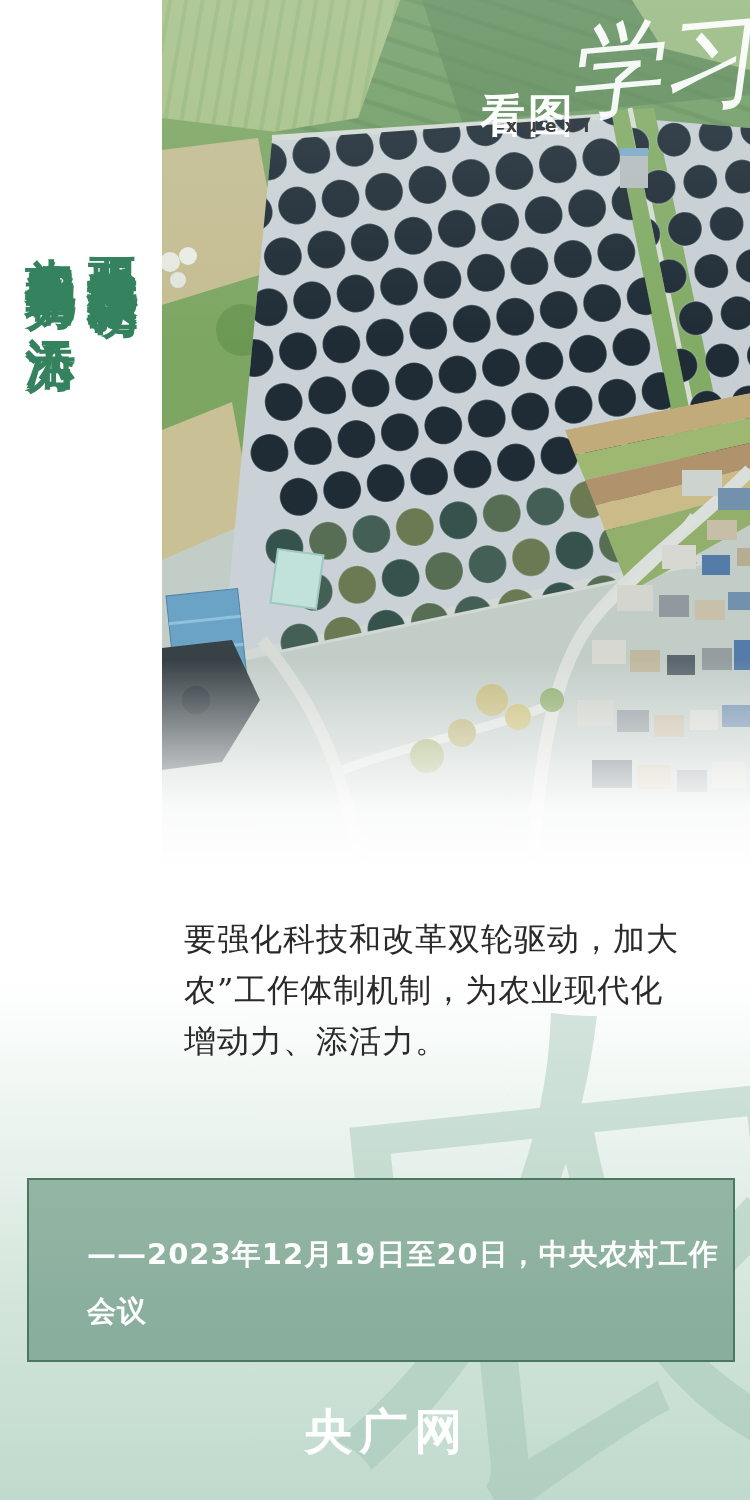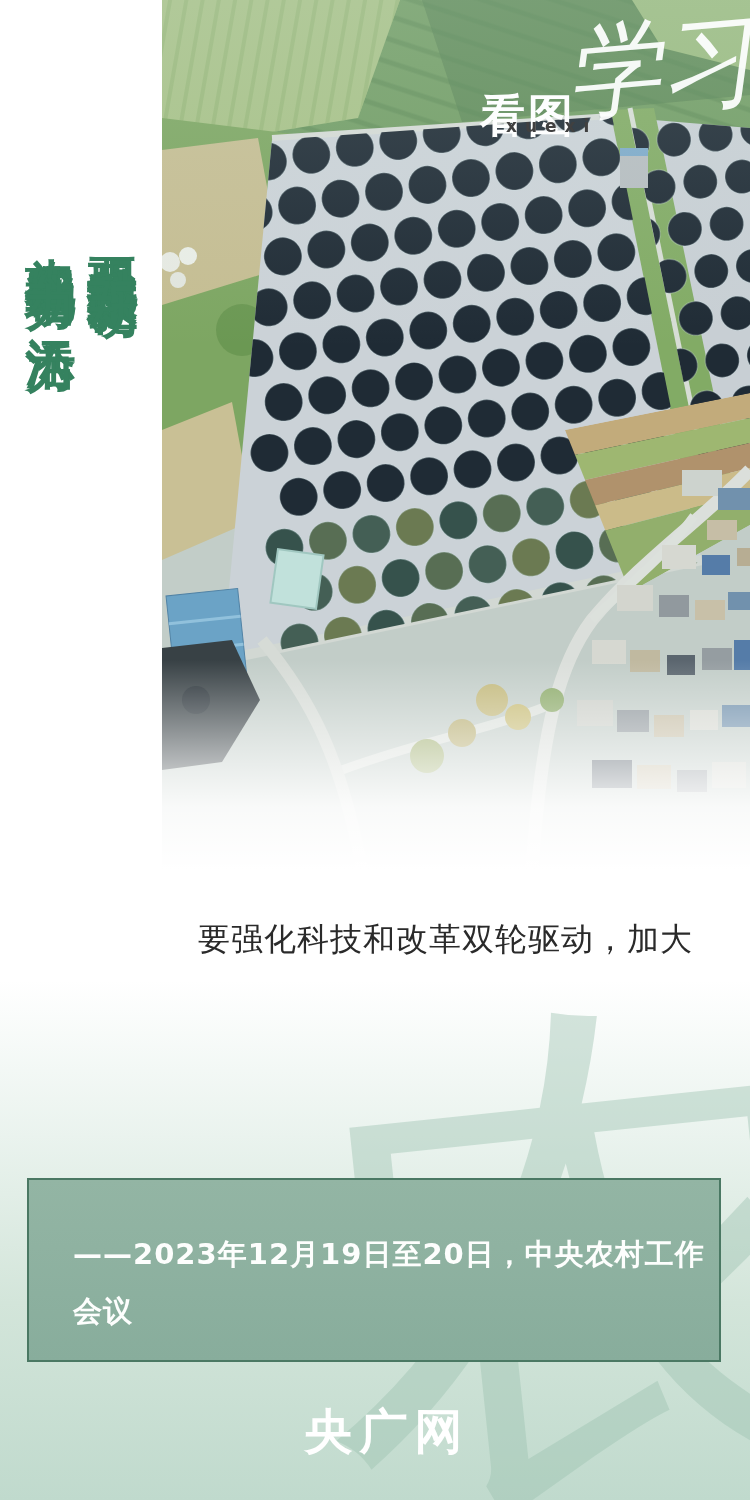--- a/index.html
+++ b/index.html
@@ -54,32 +54,32 @@
   }
   .watermark{
     position:absolute;left:285px;top:1015px;z-index:1;
     font-family:"DejaVu Serif","Liberation Serif",serif;
     font-size:540px;line-height:540px;color:#9cc2b0;opacity:.42;
     transform:rotate(-6deg);transform-origin:left top;pointer-events:none;
   }
 
   
   .para{
-    position:absolute;left:198px;top:914px;width:500px;z-index:2;
+    position:absolute;left:184px;top:914px;width:500px;z-index:2;
     font-family:"DejaVu Serif","Liberation Serif",serif;
     font-size:32px;line-height:51px;letter-spacing:1px;
     color:var(--text-dark,#2a2a2a);
   }
 
   
   .attrib{
     position:absolute;left:27px;top:1178px;width:646px;height:134px;z-index:2;
     background:linear-gradient(180deg,#93b5a4,var(--attribution-bg,#88ad9c));
     border:2px solid var(--attribution-border,#4a7863);
-    padding:46px 0 0 44px;
+    padding:46px 0 0 58px;
     color:#fdfefd;font-size:29px;line-height:57px;letter-spacing:1px;
     font-family:"DejaVu Sans","Liberation Sans",sans-serif;font-weight:bold;
   }
 
   
   .footer-logo{
     position:absolute;left:0;top:1400px;width:750px;z-index:2;text-align:center;
     font-size:48px;font-weight:bold;letter-spacing:7px;color:#ffffff;
     font-family:"DejaVu Sans","Liberation Sans",sans-serif;
     padding-left:12px;
@@ -373,20 +373,22 @@
     <div class="brand-pinyin">xuexi</div>
   </div>
 
   <div class="vtitle">
     <div>要强化科技和改革双轮驱动</div>
     <div>为农业现代化增动力　添活力</div>
   </div>
 
   <div class="para">
     <div>要强化科技和改革双轮驱动，加大</div>
+    <div>农”工作体制机制，为农业现代化</div>
+    <div>增动力、添活力。</div>
   </div>
 
   <div class="attrib">
     <div>——2023年12月19日至20日，中央农村工作会议</div>
   </div>
 
   <div class="footer-logo">央广网</div>
 
 </div>
 

